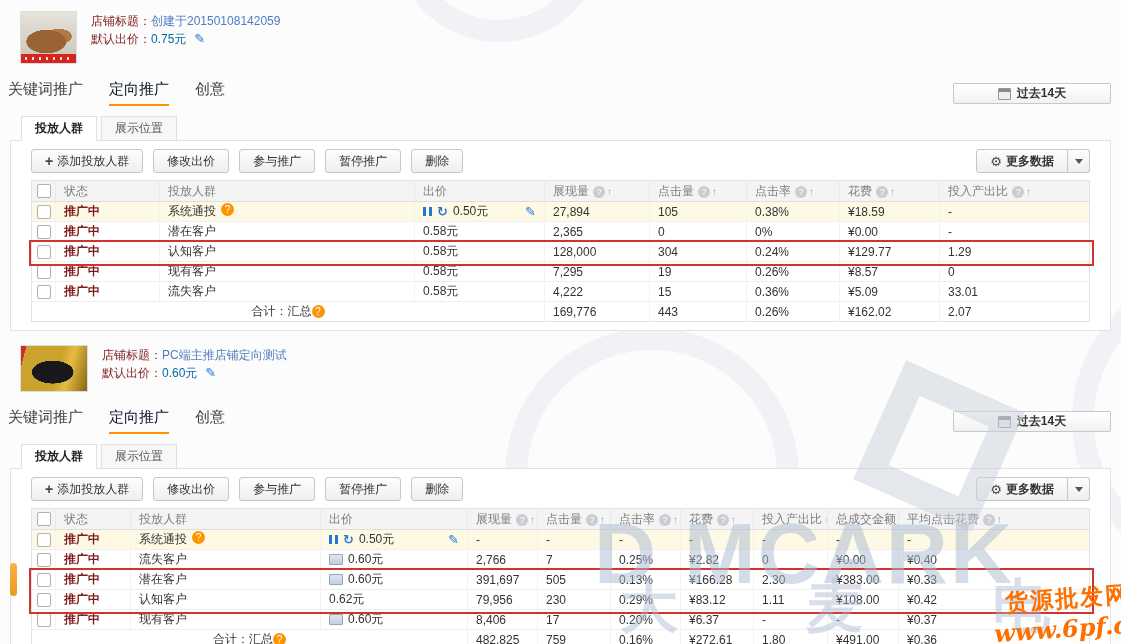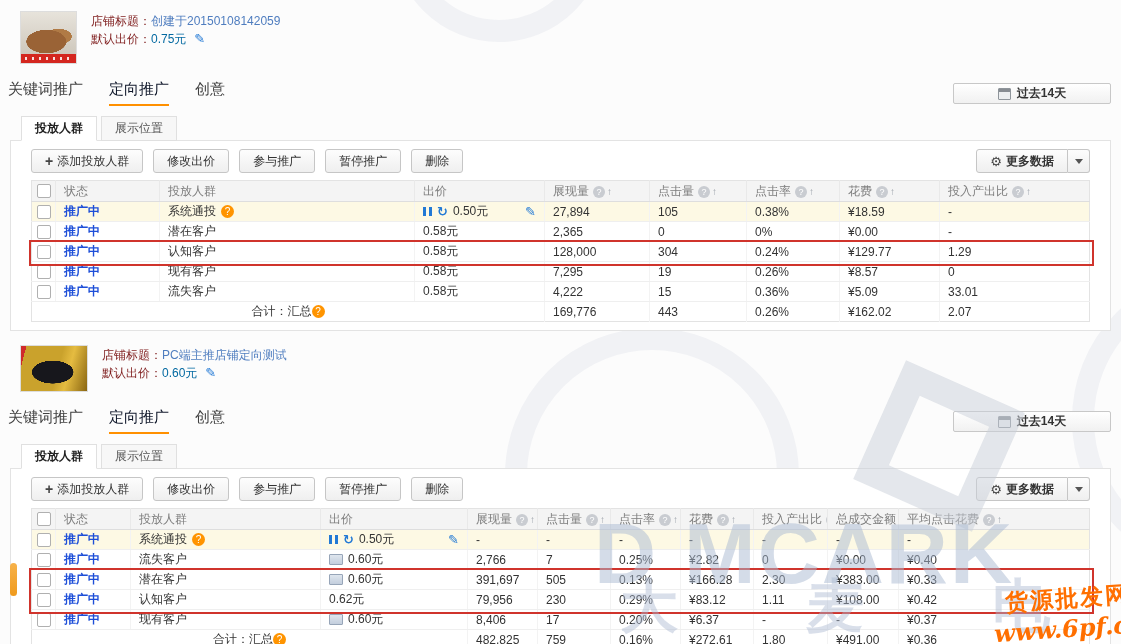--- a/index.html
+++ b/index.html
@@ -65,22 +65,22 @@
      border-bottom:1px solid #dedede;border-right:1px solid #e9e9e9;white-space:nowrap;overflow:hidden}
   td{height:19px;padding:0 8px;border-bottom:1px solid #efefef;border-right:1px solid #f3f3f3;
      white-space:nowrap;overflow:hidden}
   th:last-child,td:last-child{border-right:none}
   tr.yellow td{background:#fdf9e4}
   tr.total td{border-bottom:none}
   td.tlabel{text-align:center}
   .ckcell{text-align:center;padding:0}
   .cb{display:inline-block;width:12px;height:12px;background:#fff;border:1px solid #b0b0b0;border-radius:2px;
      vertical-align:middle;cursor:pointer}
-  .status{color:#1d4ed8;font-weight:bold}
-  .aud{display:flex;align-items:center;gap:5px}
+  .status{color:#7f1d1d;font-weight:bold}
+  .aud{display:flex;gap:5px}
   .bidwrap{display:flex;align-items:center;gap:5px}
   .bidwrap .pen{margin-left:auto}
   .pause{display:inline-block;width:3px;height:9px;border-left:3px solid #2279d5;border-right:3px solid #2279d5;cursor:pointer}
   .loop{color:#2279d5;font-weight:bold;font-size:13px;cursor:pointer;line-height:10px}
   .pcicon{display:inline-block;width:12px;height:9px;border:1px solid #97a5b8;border-radius:1px;
      background:linear-gradient(#dfe6ee,#c3cedd)}
   .q{display:inline-block;width:12px;height:12px;border-radius:50%;background:#c9ccd1;color:#fff;
      font-size:9px;line-height:12px;text-align:center;margin-left:4px;cursor:pointer}
   .arr{color:#9aa0a8;font-size:10px;margin-left:2px}
   .oq{display:inline-block;width:13px;height:13px;border-radius:50%;background:#ff9400;color:#fff;

